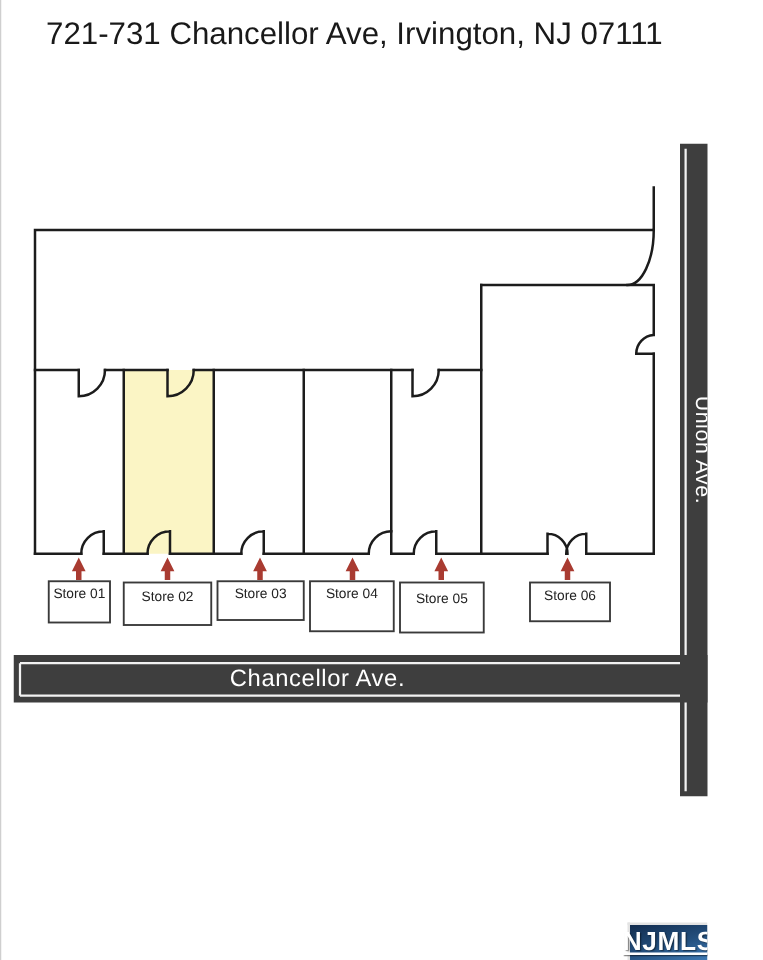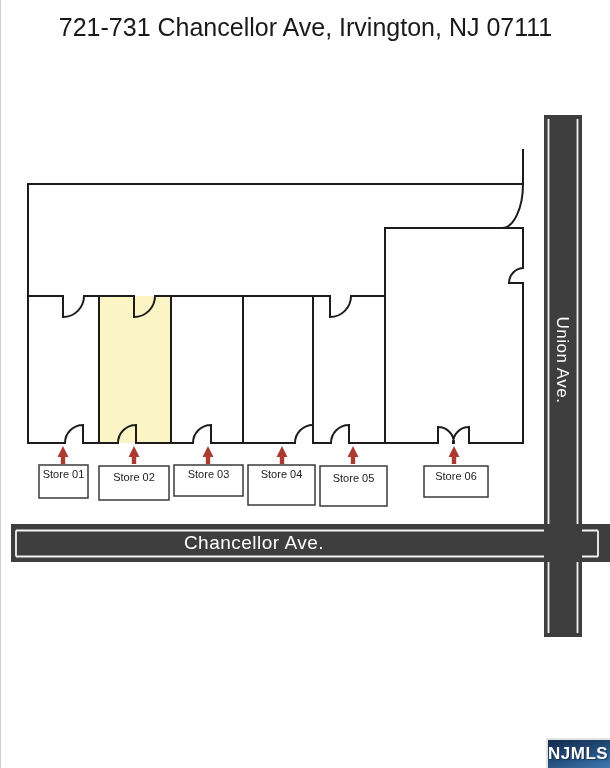--- a/index.html
+++ b/index.html
@@ -1,37 +1,38 @@
 <!DOCTYPE html>
 <html><head>
 <meta charset="utf-8">
 <style>
   html,body{margin:0;padding:0;background:#ffffff;}
   #page{
-    position:relative;width:610px;height:768px;background:#ffffff;
+    position:relative;width:566px;height:768px;background:#ffffff;
     font-family:"Liberation Sans", sans-serif;overflow:hidden;
     border-left:1px solid #cfcfcf;box-sizing:border-box;
   }
   .title{
     position:absolute;top:13px;left:0;width:100%;
     text-align:center;font-size:25px;font-weight:400;color:#191919;
     letter-spacing:0px;
   }
   svg{position:absolute;left:0;top:0;}
   svg text{font-family:"Liberation Sans", sans-serif;}
   .store-label{font-size:11px;fill:#222222;}
   .road-label-h{font-size:19px;fill:#ffffff;letter-spacing:0.5px;}
   .road-label-v{font-size:17px;fill:#ffffff;letter-spacing:0.5px;}
   .logo{
     position:absolute;right:0;top:738px;width:62px;height:28px;
     background:linear-gradient(165deg,#122c4e 0%,#24507e 55%,#3d79b4 100%);
     border-top:2px solid #e3e3e3;border-left:2px solid #e3e3e3;
-    display:flex;align-items:center;
-    color:#ffffff;font-weight:700;font-size:17px;letter-spacing:0.5px;
+    display:flex;align-items:center;justify-content:center;
+    color:#ffffff;font-weight:700;font-size:21px;letter-spacing:0.5px;
     text-shadow:1px 1px 1px rgba(0,0,0,0.45);
+    text-decoration:underline;
   }
 </style>
 </head>
 <body>
 
 <div id="page">
 
   <div class="title">721-731 Chancellor Ave, Irvington, NJ 07111</div>
 
   <svg width="610" height="768" viewBox="0 0 610 768">

